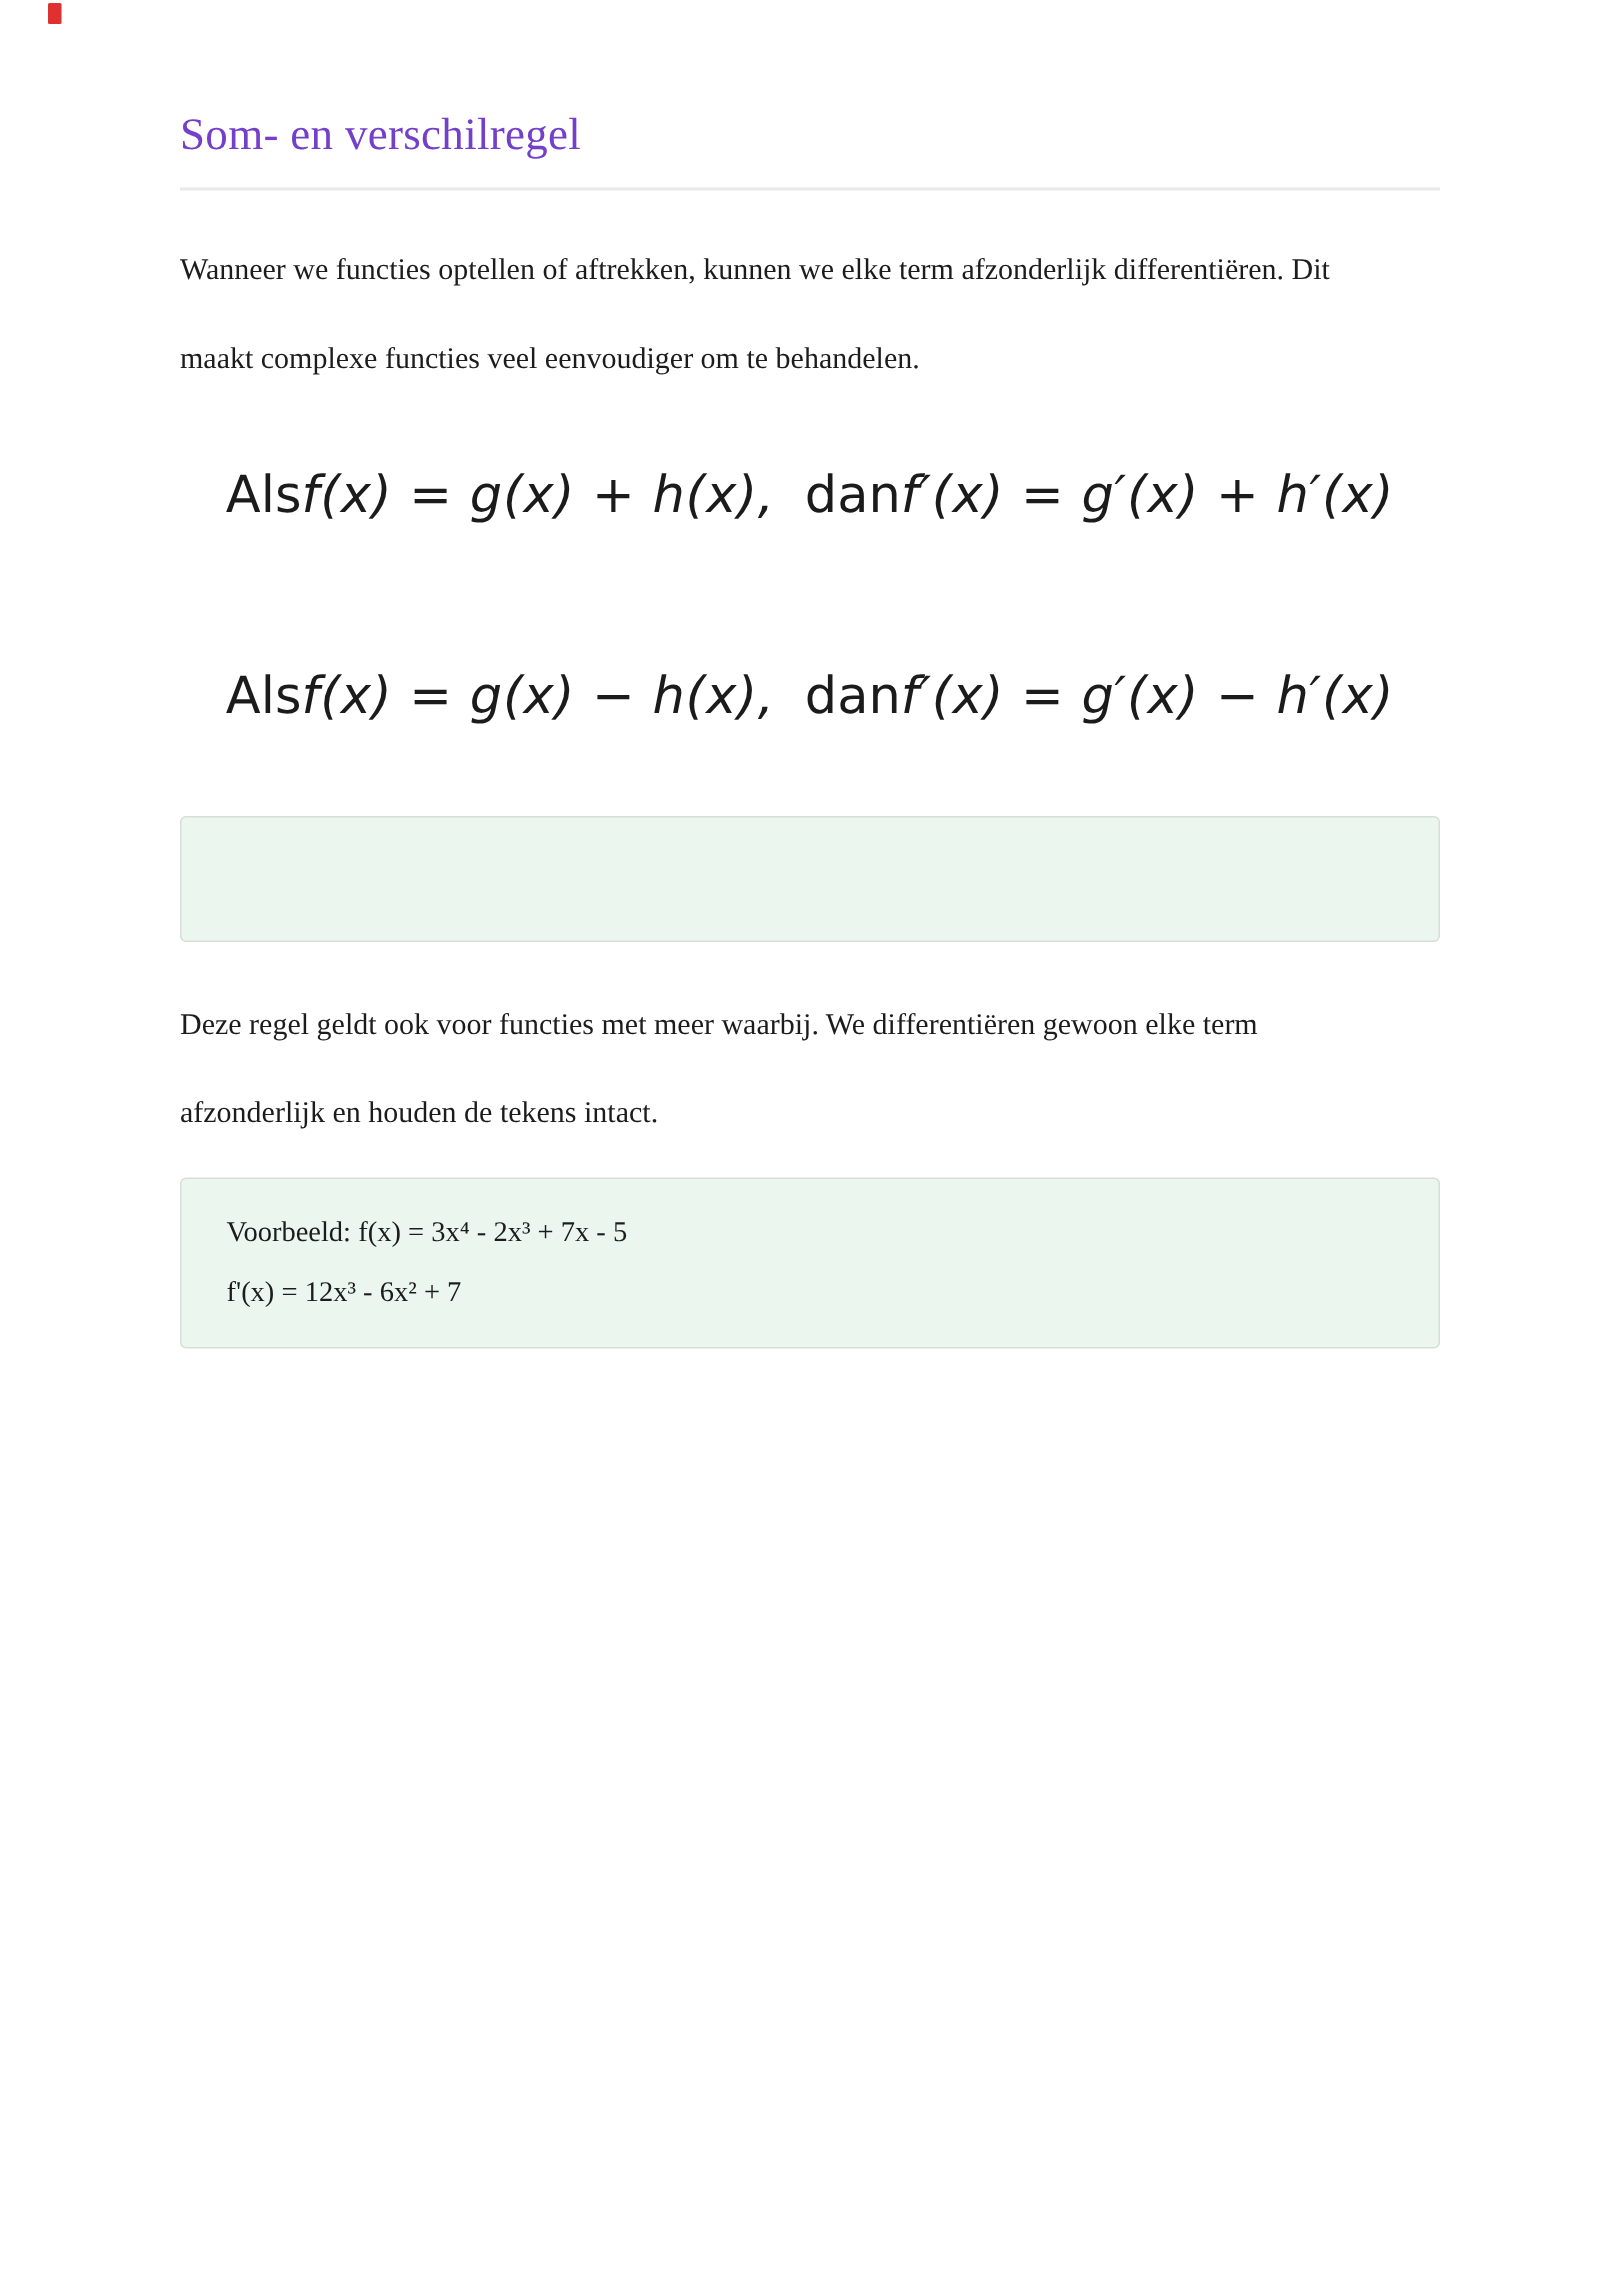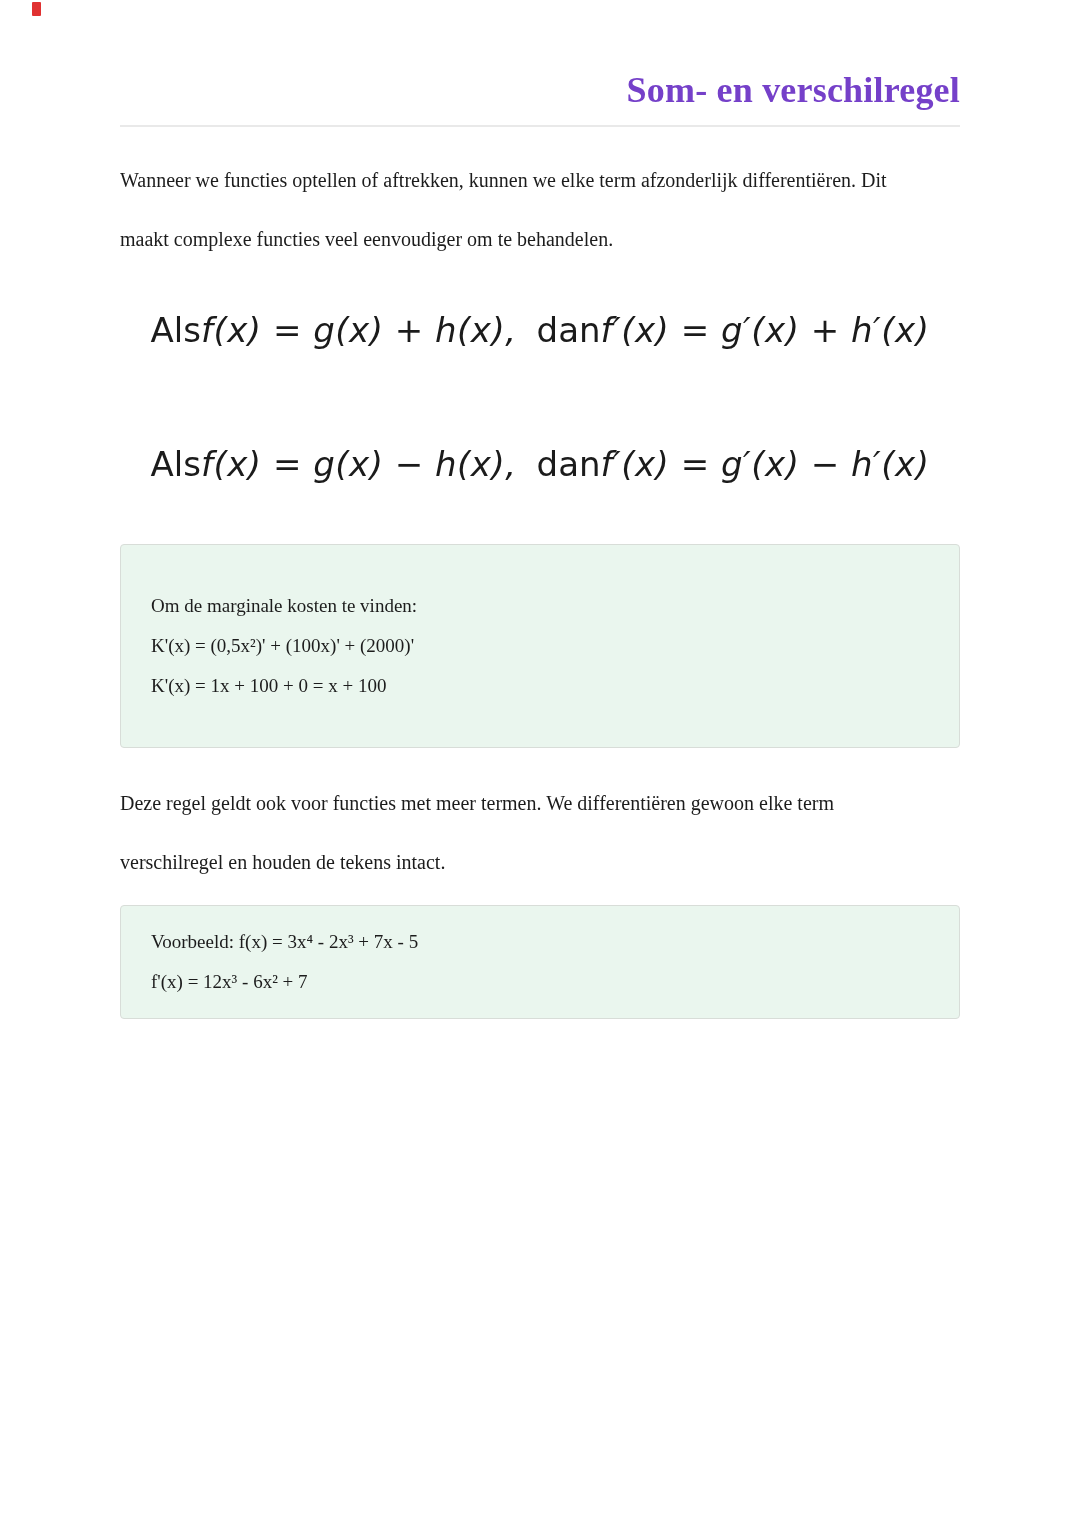--- a/index.html
+++ b/index.html
@@ -14,26 +14,25 @@
   }
   .red-marker {
     position: absolute;
     left: 32px; top: 2px;
     width: 9px; height: 14px;
     background: var(--marker-red, #e03131);
     border-radius: 1px;
   }
   .content { padding: 72px 120px 0 120px; }
   .title {
-    font-size: 36px;
-    font-weight: 700;
+    font-size: 30px;
+    font-weight: 400;
     color: var(--accent, #7540c9);
     letter-spacing: 0.2px;
     line-height: 36px;
-    text-align: right;
   }
   .divider {
     border-bottom: 2px solid #e9e9e9;
     margin-top: 17px;
   }
   .para {
     margin-top: 34px;
     font-size: 20px;
     line-height: 38px;
   }
@@ -82,30 +81,25 @@
 
   <div class="formula">
     <span class="f-prefix">Als</span><span class="f-math">f(x) = g(x) + h(x),</span><span class="f-connector">dan</span><span class="f-math">f′(x) = g′(x) + h′(x)</span>
   </div>
 
   <div class="formula">
     <span class="f-prefix">Als</span><span class="f-math">f(x) = g(x) − h(x),</span><span class="f-connector">dan</span><span class="f-math">f′(x) = g′(x) − h′(x)</span>
   </div>
 
   <div class="callout">
-    <div class="cpara">
-      <div class="text-line">Om de marginale kosten te vinden:</div>
-      <div class="text-line">K'(x) = (0,5x²)' + (100x)' + (2000)'</div>
-      <div class="text-line">K'(x) = 1x + 100 + 0 = x + 100</div>
-    </div>
   </div>
 
   <div class="para note">
-    <div class="text-line">Deze regel geldt ook voor functies met meer termen. We differentiëren gewoon elke term</div>
-    <div class="text-line">verschilregel en houden de tekens intact.</div>
+    <div class="text-line">Deze regel geldt ook voor functies met meer waarbij. We differentiëren gewoon elke term</div>
+    <div class="text-line">afzonderlijk en houden de tekens intact.</div>
   </div>
 
   <div class="callout callout2">
     <div class="cline">Voorbeeld: f(x) = 3x⁴ - 2x³ + 7x - 5</div>
     <div class="cline">f'(x) = 12x³ - 6x² + 7</div>
   </div>
 
 </div>
 
 </body></html>

